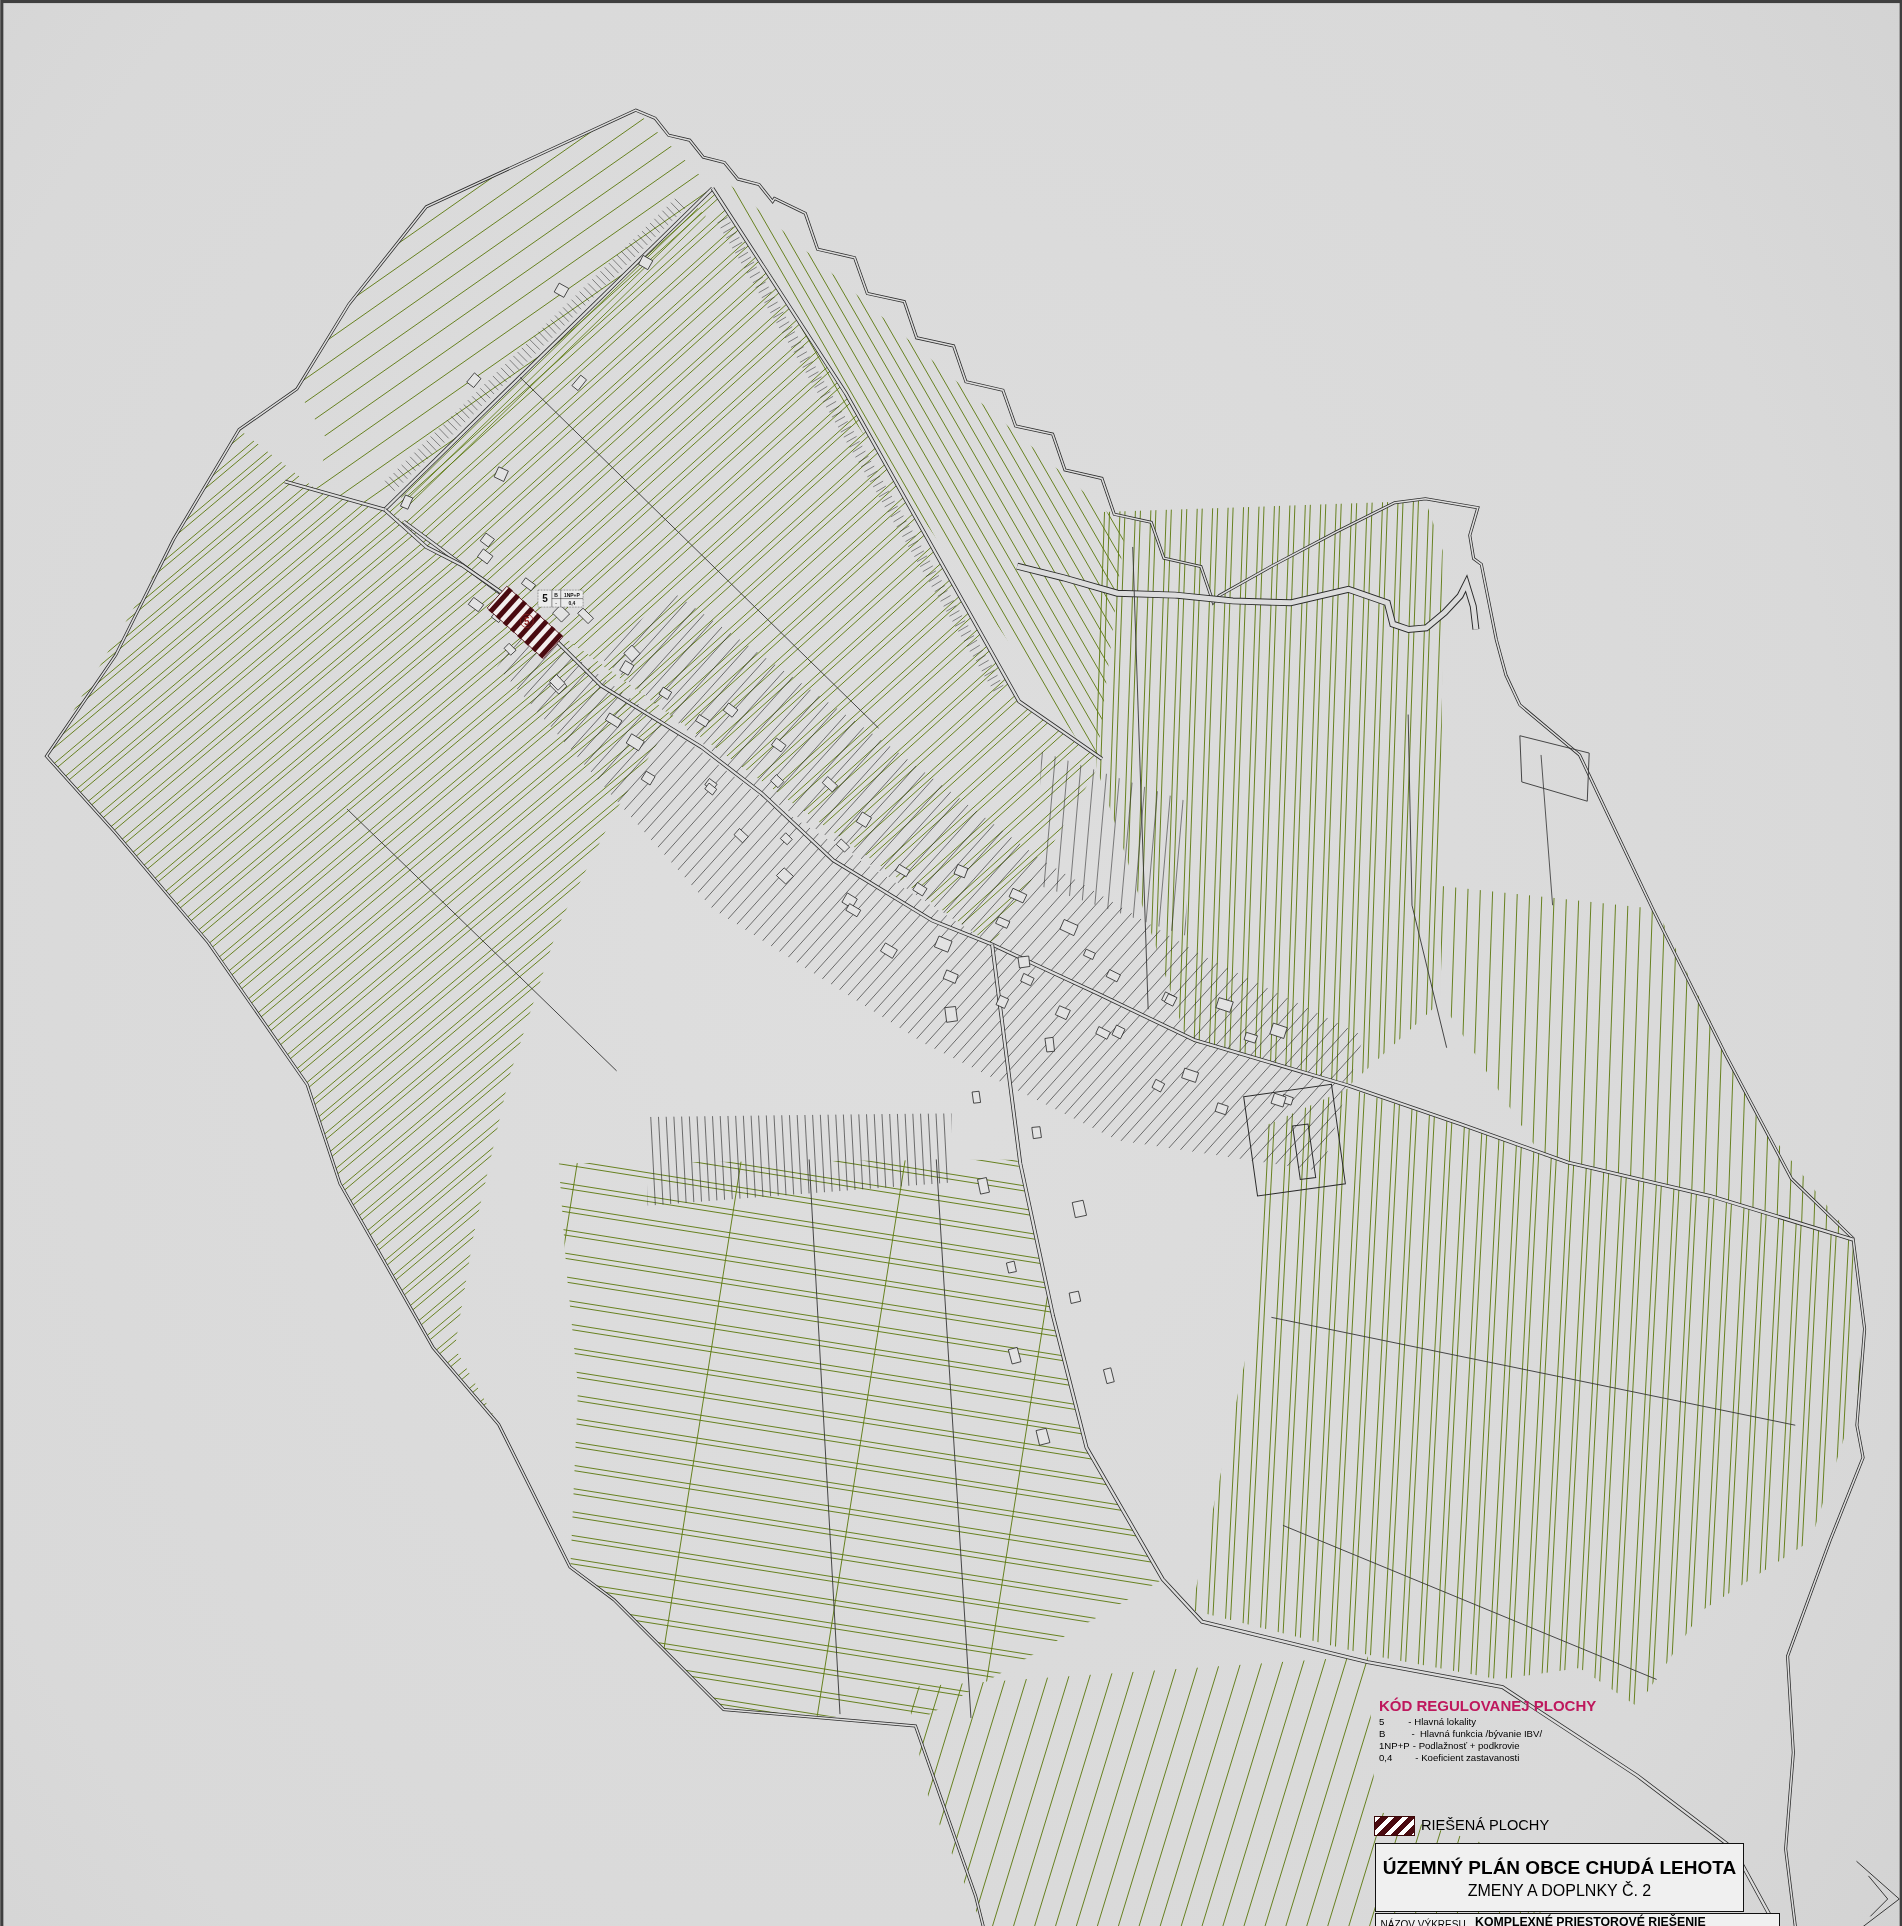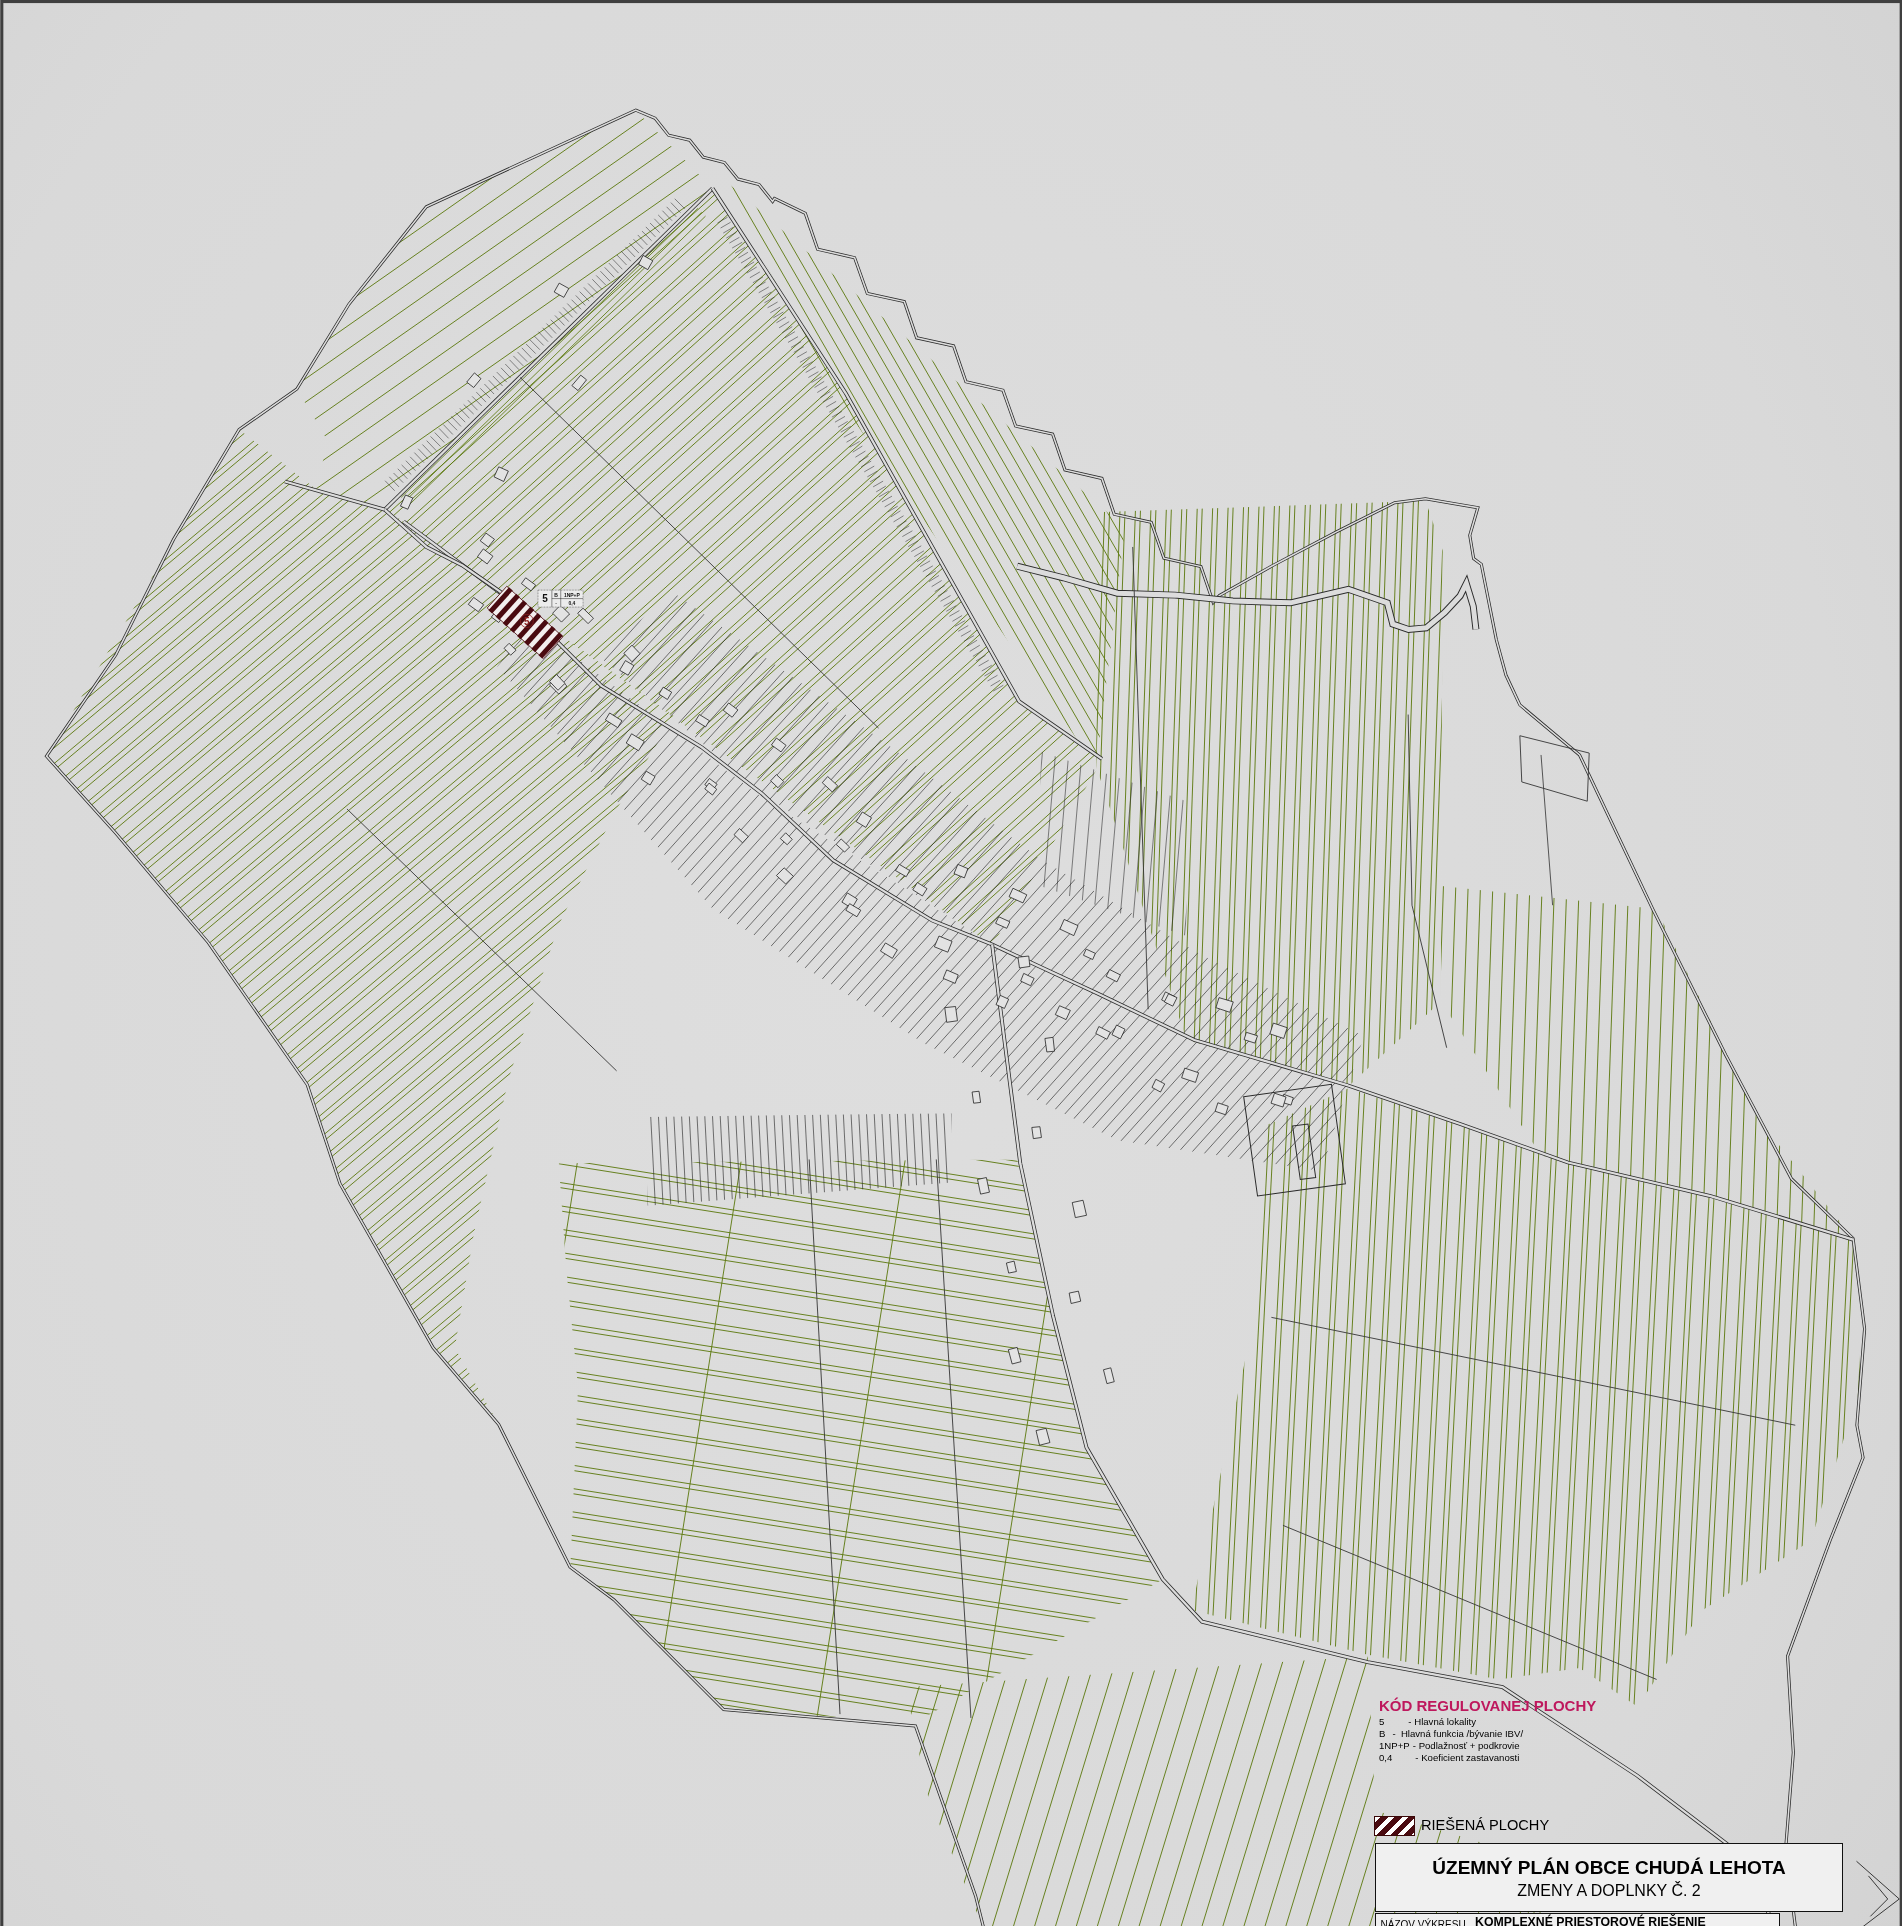--- a/index.html
+++ b/index.html
@@ -1610,30 +1610,30 @@
 <text x="1484" y="1550" font-size="13" text-anchor="middle">1NP+P</text>
 <text x="1443" y="1571" font-size="13" text-anchor="middle">-</text>
 <text x="1484" y="1571" font-size="13" text-anchor="middle">0,4</text>
 </g>
 </svg>
 
 <div class="abs" style="left:1379px;top:1697px;font-size:15px;font-weight:bold;color:#be185d;white-space:nowrap;">KÓD REGULOVANEJ PLOCHY</div>
 
 <div class="abs" style="left:1379px;top:1716px;font-size:9.6px;color:#000;line-height:12px;white-space:nowrap;">
     <div>5<span style="margin-left:24px">- Hlavná lokality</span></div>
-    <div>B<span style="margin-left:7px">-&nbsp;&nbsp;Hlavná funkcia /bývanie IBV/</span></div>
+    <div>B<span style="margin-left:26px">-&nbsp;&nbsp;Hlavná funkcia /bývanie IBV/</span></div>
     <div>1NP+P<span style="margin-left:3.1px">- Podlažnosť + podkrovie</span></div>
     <div>0,4<span style="margin-left:23px">- Koeficient zastavanosti</span></div>
   </div>
 
 <div class="abs" style="left:1374px;top:1816px;width:39px;height:18px;border:0.8px solid #3a0708;background:repeating-linear-gradient(135deg,#fff 0 4.2px,#4a0a10 4.2px 9.6px);"></div>
 
 <div class="abs" style="left:1421px;top:1817px;font-size:14.6px;color:#000;white-space:nowrap;">RIEŠENÁ PLOCHY</div>
 
-<div class="abs" style="left:1375px;top:1843px;width:468px;height:69px;background:#f0f0f0;border:1.2px solid #111;box-sizing:border-box;text-align:center;white-space:nowrap;">
+<div class="abs" style="left:1375px;top:1843px;width:369px;height:69px;background:#f0f0f0;border:1.2px solid #111;box-sizing:border-box;text-align:center;white-space:nowrap;">
     <div style="font-size:19px;font-weight:bold;margin-top:13px;">ÚZEMNÝ PLÁN OBCE CHUDÁ LEHOTA</div>
     <div style="font-size:16px;font-weight:normal;margin-top:3.1px;">ZMENY A DOPLNKY Č. 2</div>
   </div>
 
 <div class="abs" style="left:1375px;top:1913px;width:405px;height:133px;background:#f0f0f0;border:1.2px solid #111;box-sizing:border-box;color:#000;white-space:nowrap;">
     <div style="position:absolute;left:0;top:0;width:100%;height:40px;border-bottom:0.8px solid #111;box-sizing:border-box;">
       <div style="position:absolute;left:4.6px;top:4.6px;font-size:10px;">NÁZOV VÝKRESU</div>
       <div style="position:absolute;left:99px;top:1.9px;font-size:12.3px;font-weight:bold;line-height:12.7px;">KOMPLEXNÉ PRIESTOROVÉ RIEŠENIE<br>A FUNKČNÉ VYUŽITIE ÚZEMIA<br>VEREJNOPROSPEŠNÉ STAVBY</div>
     </div>
   </div>

